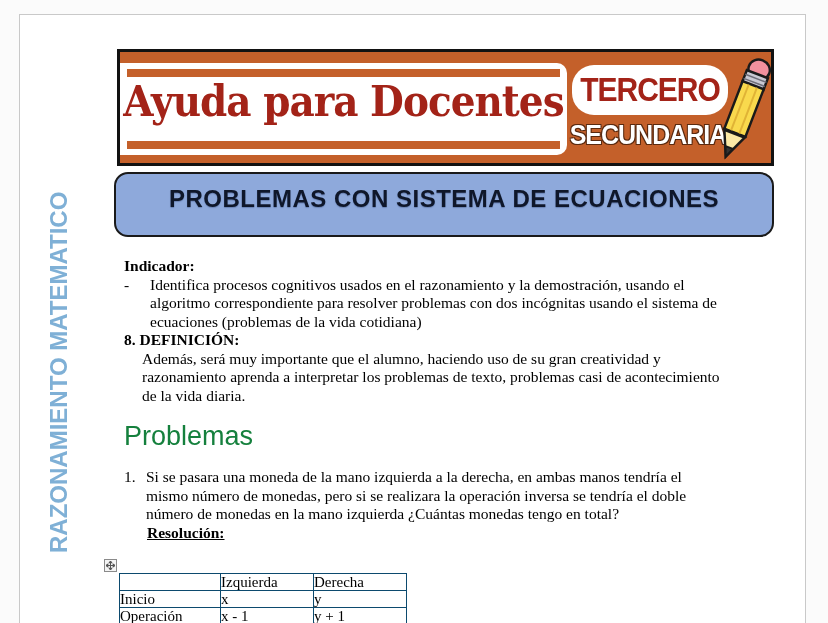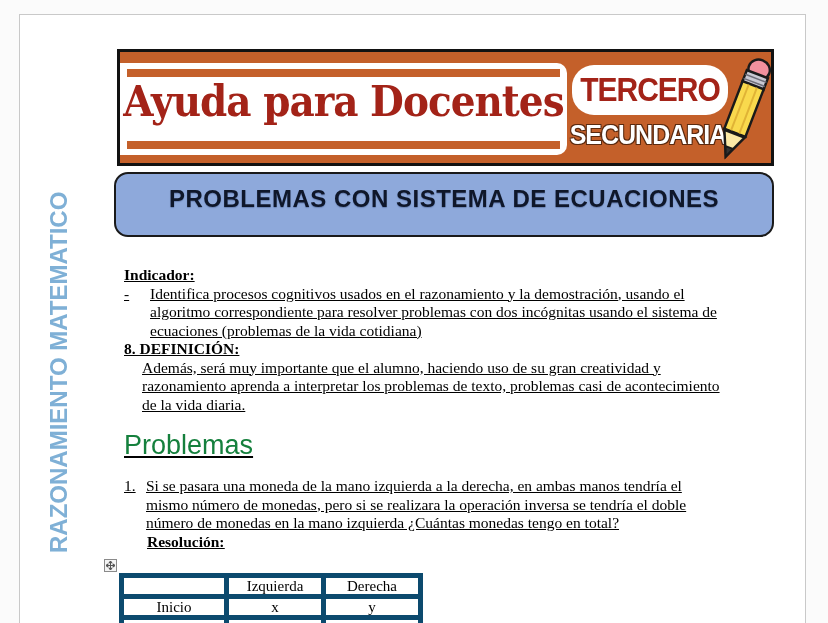--- a/index.html
+++ b/index.html
@@ -62,22 +62,22 @@
   }
   
   .vlabel{
     position:absolute;left:25px;top:538px;
     transform:rotate(-90deg);transform-origin:0 0;
     font-family:"Liberation Sans", sans-serif;font-weight:bold;
     font-size:24px;letter-spacing:0px;color:#7fb0d6;white-space:nowrap;
   }
   
   .content{
-    position:absolute;left:104px;top:251px;width:596px;
-    font-size:15.5px;line-height:18.5px;color:#000;text-decoration:underline;
+    position:absolute;left:104px;top:242px;width:596px;
+    font-size:15.5px;line-height:18.5px;color:#000;
   }
   .b{font-weight:bold;}
   .hang{display:flex;}
   .hang .marker{flex:0 0 26px;}
   .hang .marker.num{flex:0 0 22px;}
   .hang .htext{flex:1;}
   .ind1{margin-left:18px;}
   .problems-h{
     font-family:"Liberation Sans", sans-serif;font-size:27px;line-height:30px;
     margin:16px 0 17px 0;color:#15803d;
@@ -89,21 +89,21 @@
   .tbl-handle{
     position:absolute;left:84px;top:544px;width:13px;height:13px;
     border:1px solid #8a8a8a;background:#f4f4f4;box-sizing:border-box;
     display:flex;align-items:center;justify-content:center;
   }
   table.sol{
     position:absolute;left:99px;top:558px;border-collapse:collapse;
     font-family:"Liberation Serif", serif;font-size:15px;color:#000;
   }
   table.sol td{
-    border:5px solid #0c4a6e;text-align:center;padding:0;height:16px;line-height:16px;font-family:Liberation Serif, serif;
+    border:1px solid #0c4a6e;padding:0;height:16px;line-height:16px;font-family:Liberation Serif, serif;
   }
   table.sol td.c1{width:100px;}
   table.sol td.c2{width:92px;}
   table.sol td.c3{width:92px;}
 </style>
 </head>
 <body>
 
 <div class="page">
 

